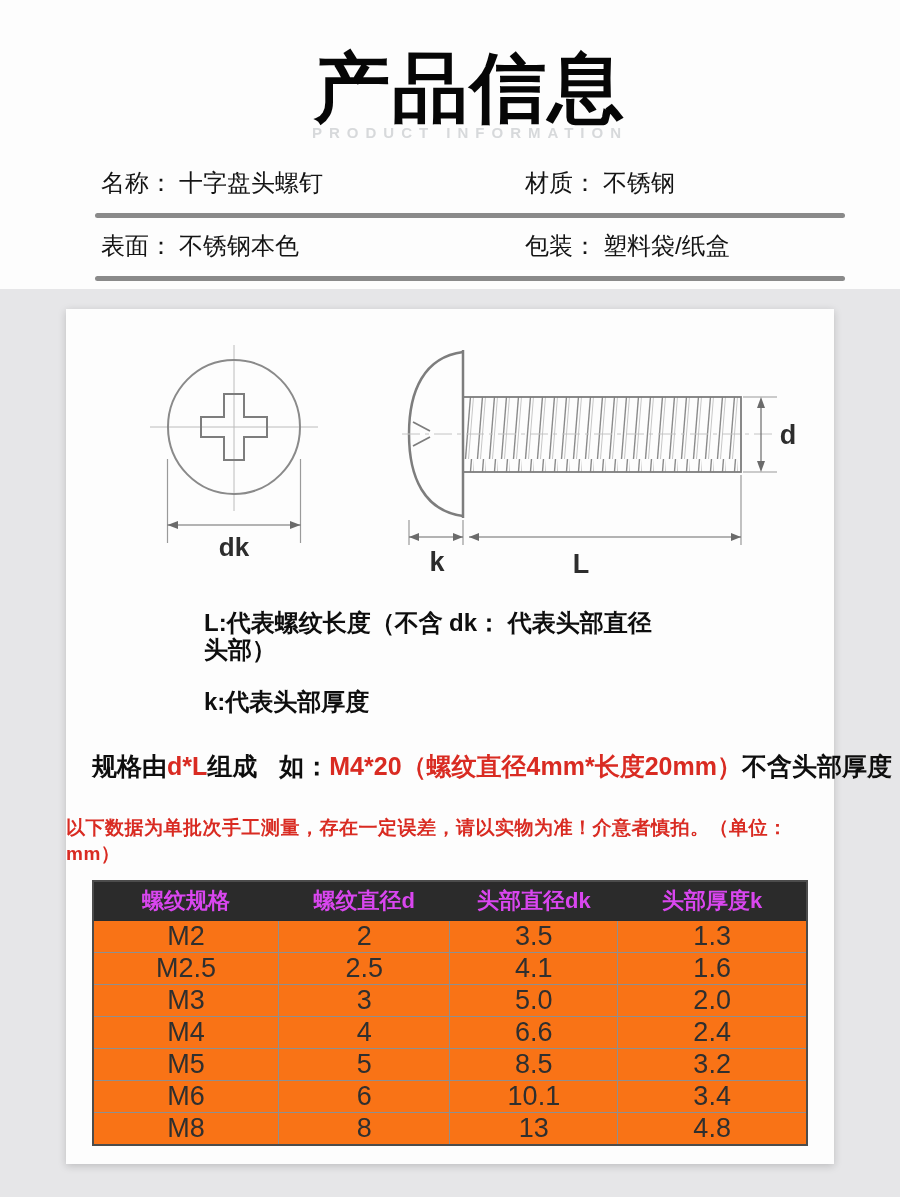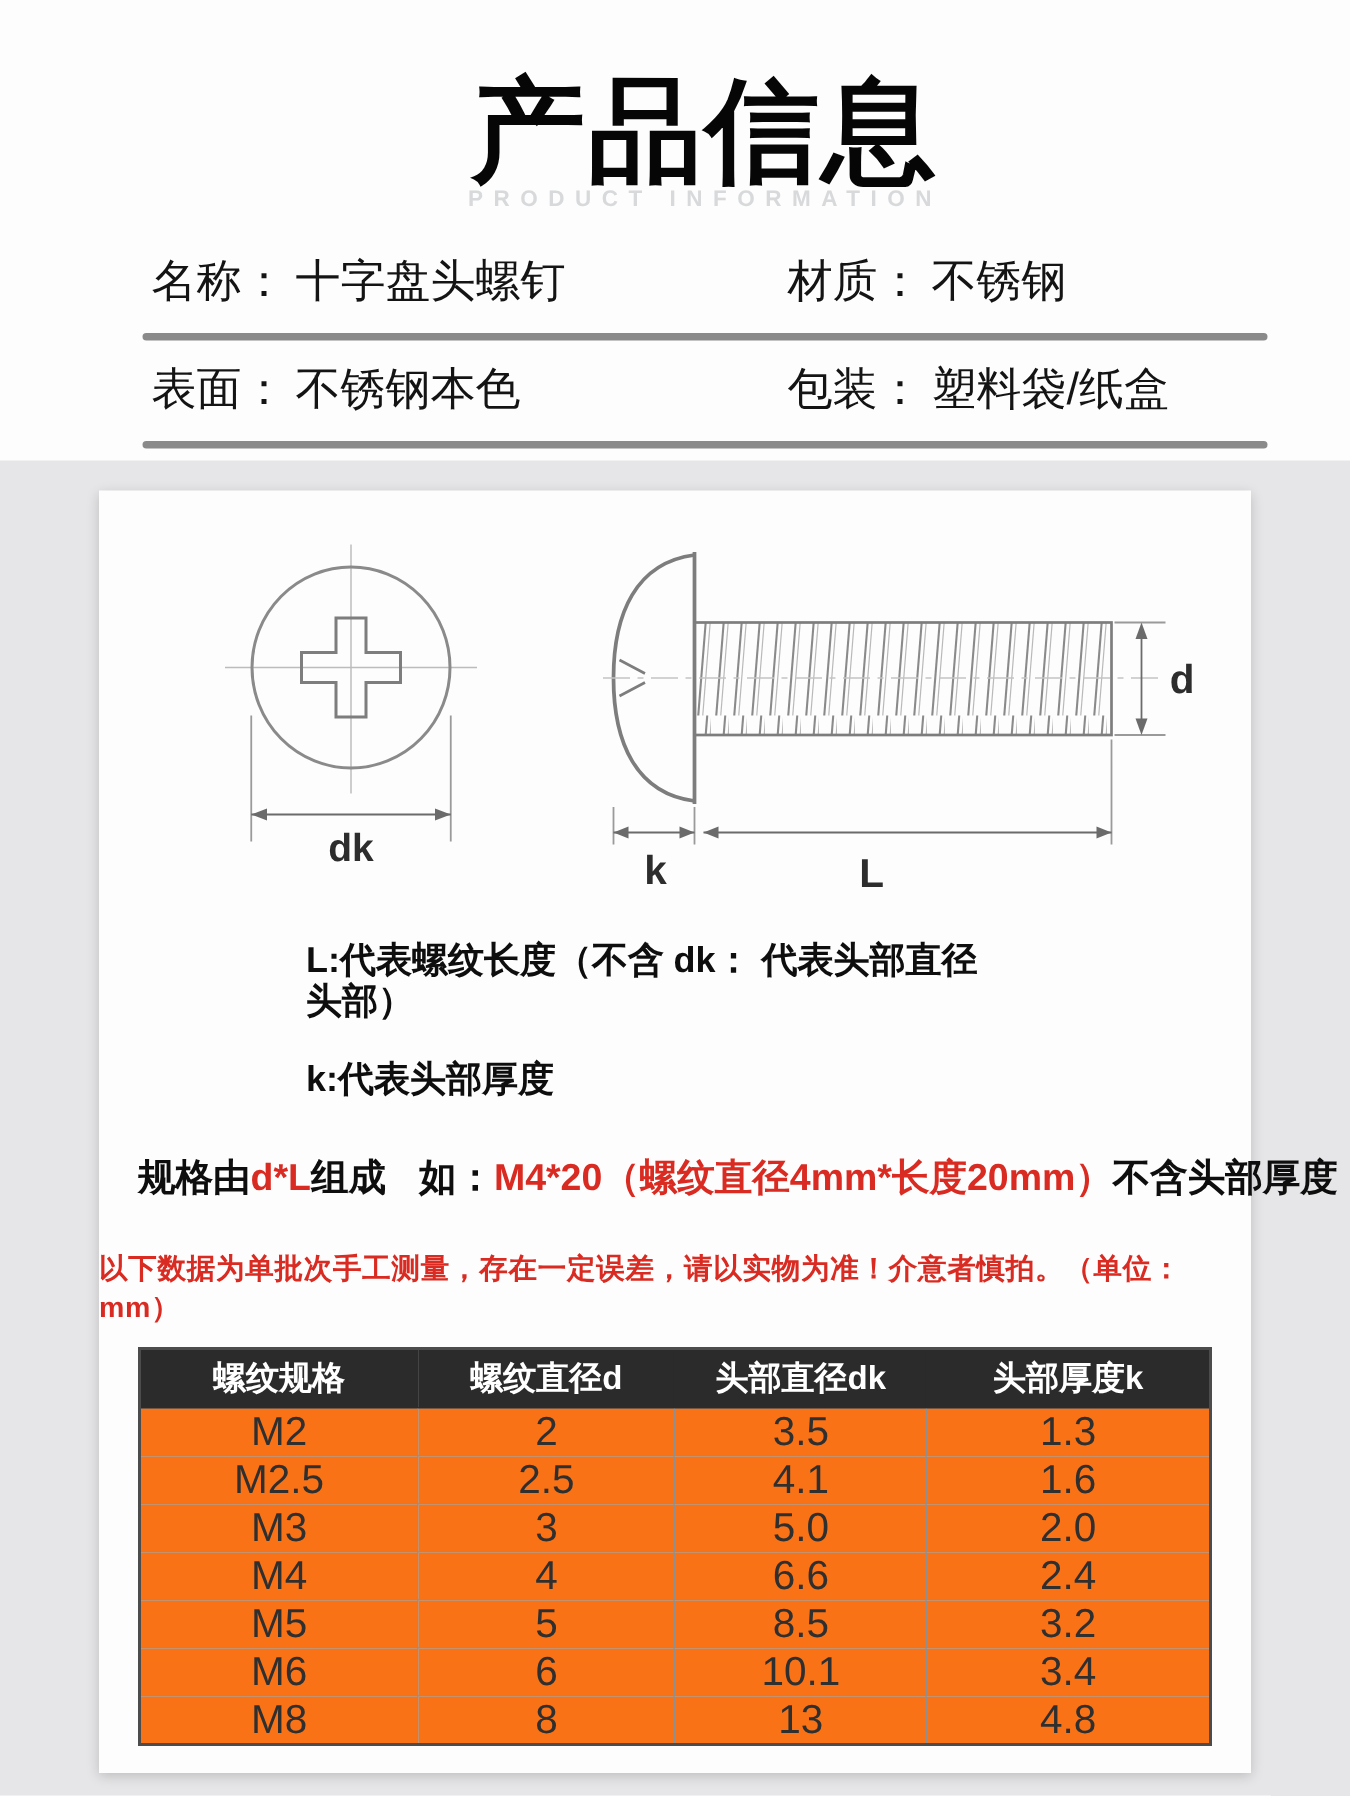--- a/index.html
+++ b/index.html
@@ -17,21 +17,21 @@
   .top-section { background:#fdfdfd; padding-top:48px; padding-bottom:8px;padding-left:40px; }
   .page-title {
     text-align:center; font-size:76px; font-weight:900; letter-spacing:2px;
     color:#060606; line-height:1.05;
   }
   .page-subtitle {
     text-align:center; font-size:15px; font-weight:700; letter-spacing:7px;
     color:#d7d9db; margin-top:-4px;
   }
   .info-block { width:750px; margin:14px auto 0; }
-  .info-row { display:flex; align-items:center; padding:12px 0 14px 6px; font-size:30px; }
+  .info-row { display:flex; align-items:center; padding:12px 0 14px 6px; font-size:24px; }
   .info-pair { display:flex; white-space:nowrap; }
   .info-pair.left { width:57%; }
   .info-pair .lbl { color:#141414; }
   .info-pair .val { color:#141414; margin-left:6px; }
   .divider { height:5px; background:#8a8a8a; border-radius:3px; }
 
   
   .bottom-section { padding-top:20px; }
   .panel {
     width:768px; margin:0 auto; background:#fdfdfd;
@@ -55,21 +55,21 @@
   .table-note {
     margin-top:32px; 
     font-size:19px; font-weight:700; color:var(--red); letter-spacing:0.5px;
   }
   table.spec-table {
     width:716px; margin:13px auto 0;
     border-collapse:collapse; border:2px solid #4c4c4c;
     table-layout:fixed;
   }
   .spec-table th {
-    background:var(--header-bg); color:#ffffff; font-size:22px; font-weight:700;
+    background:var(--header-bg); color:#d946ef; font-size:22px; font-weight:700;
     height:40px; border:1px solid var(--header-bg);
   }
   .spec-table td {
     text-align:center; font-size:27px; color:#2f2f2f; height:31px;
     border:1px solid #8f8f8f; background:#f97316; font-weight:400;
   }
   .spec-table col.c1 { width:26%; }
   .spec-table col.c2 { width:24%; }
   .spec-table col.c3 { width:23.5%; }
   .spec-table col.c4 { width:26.5%; }

